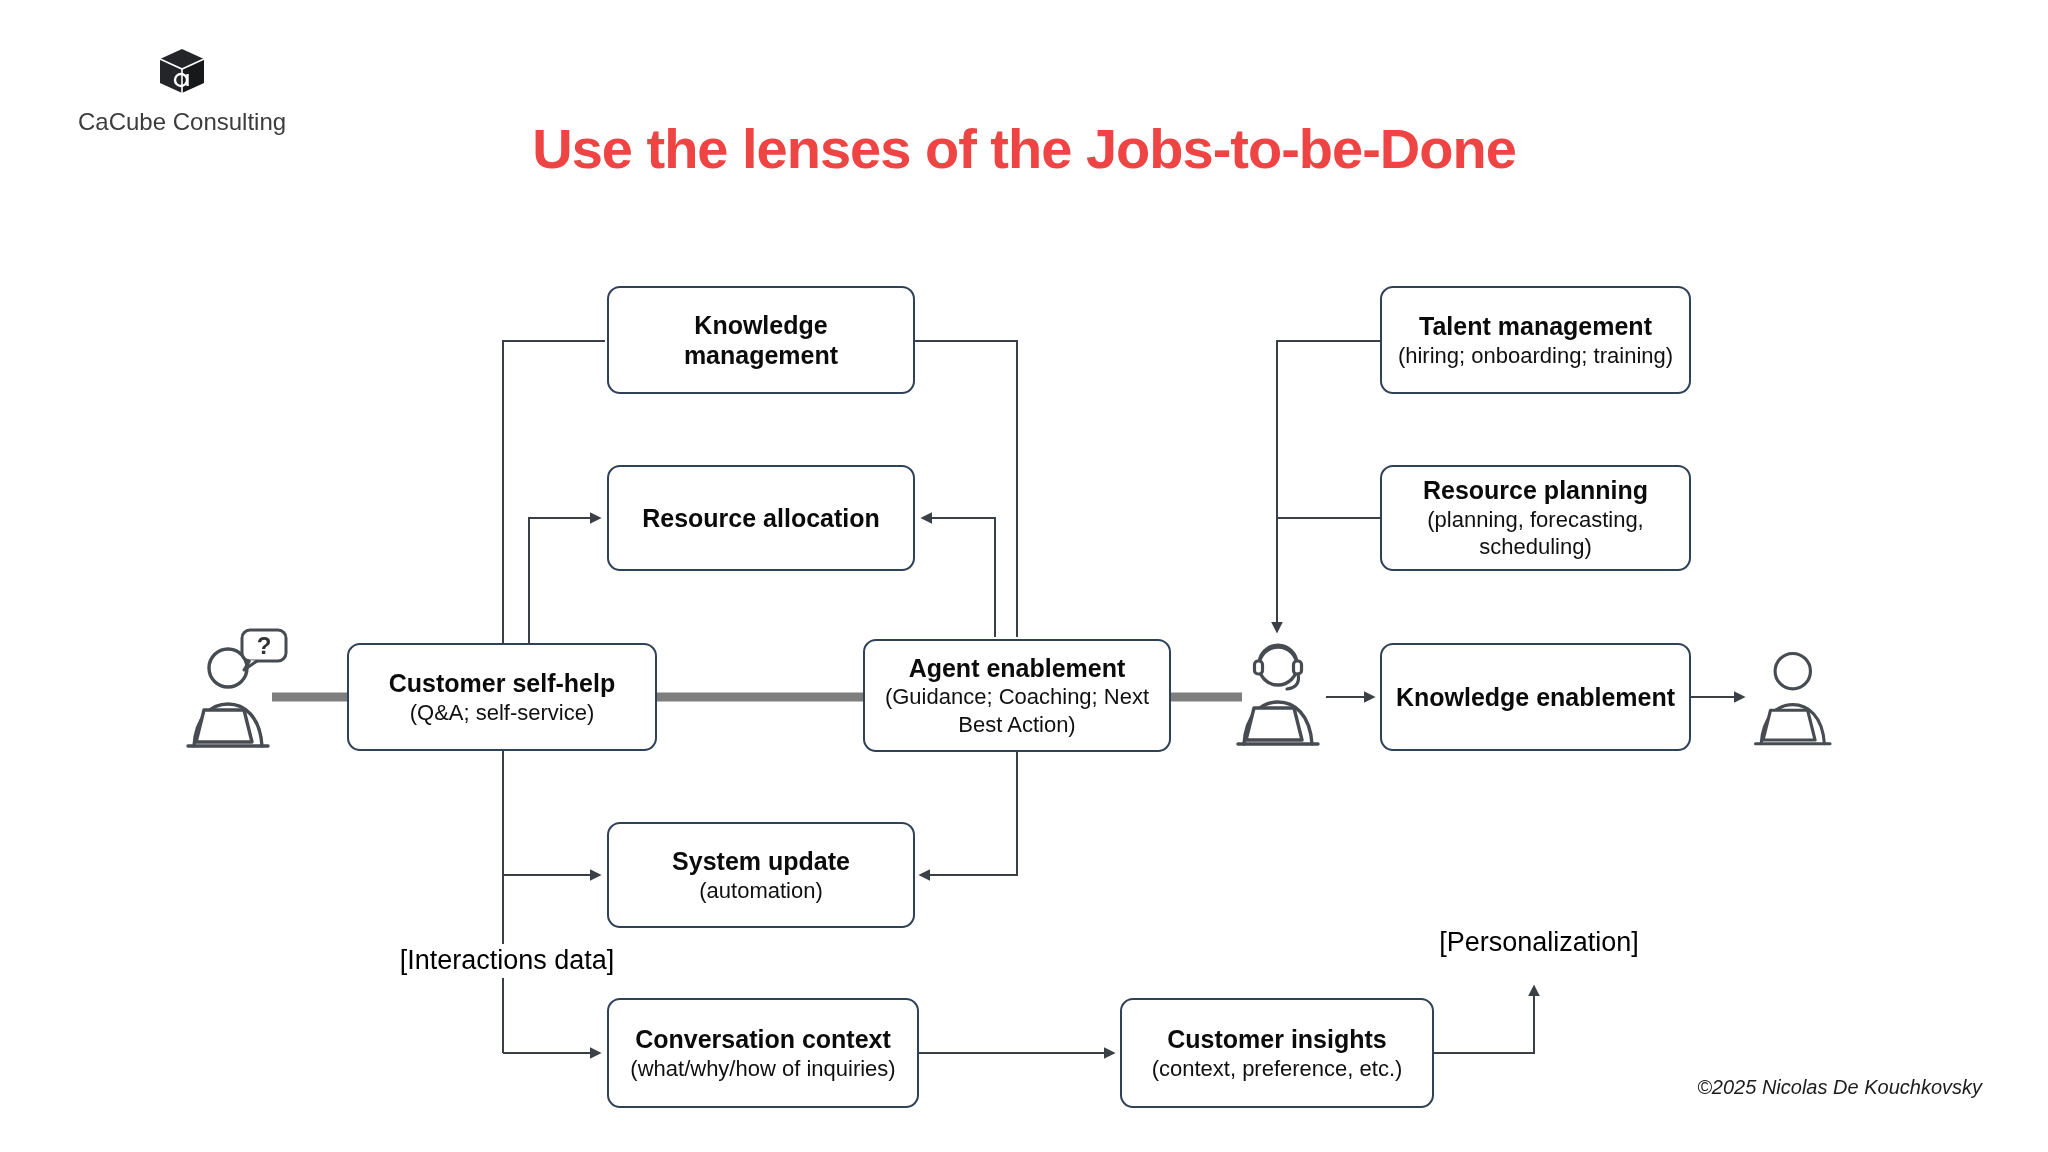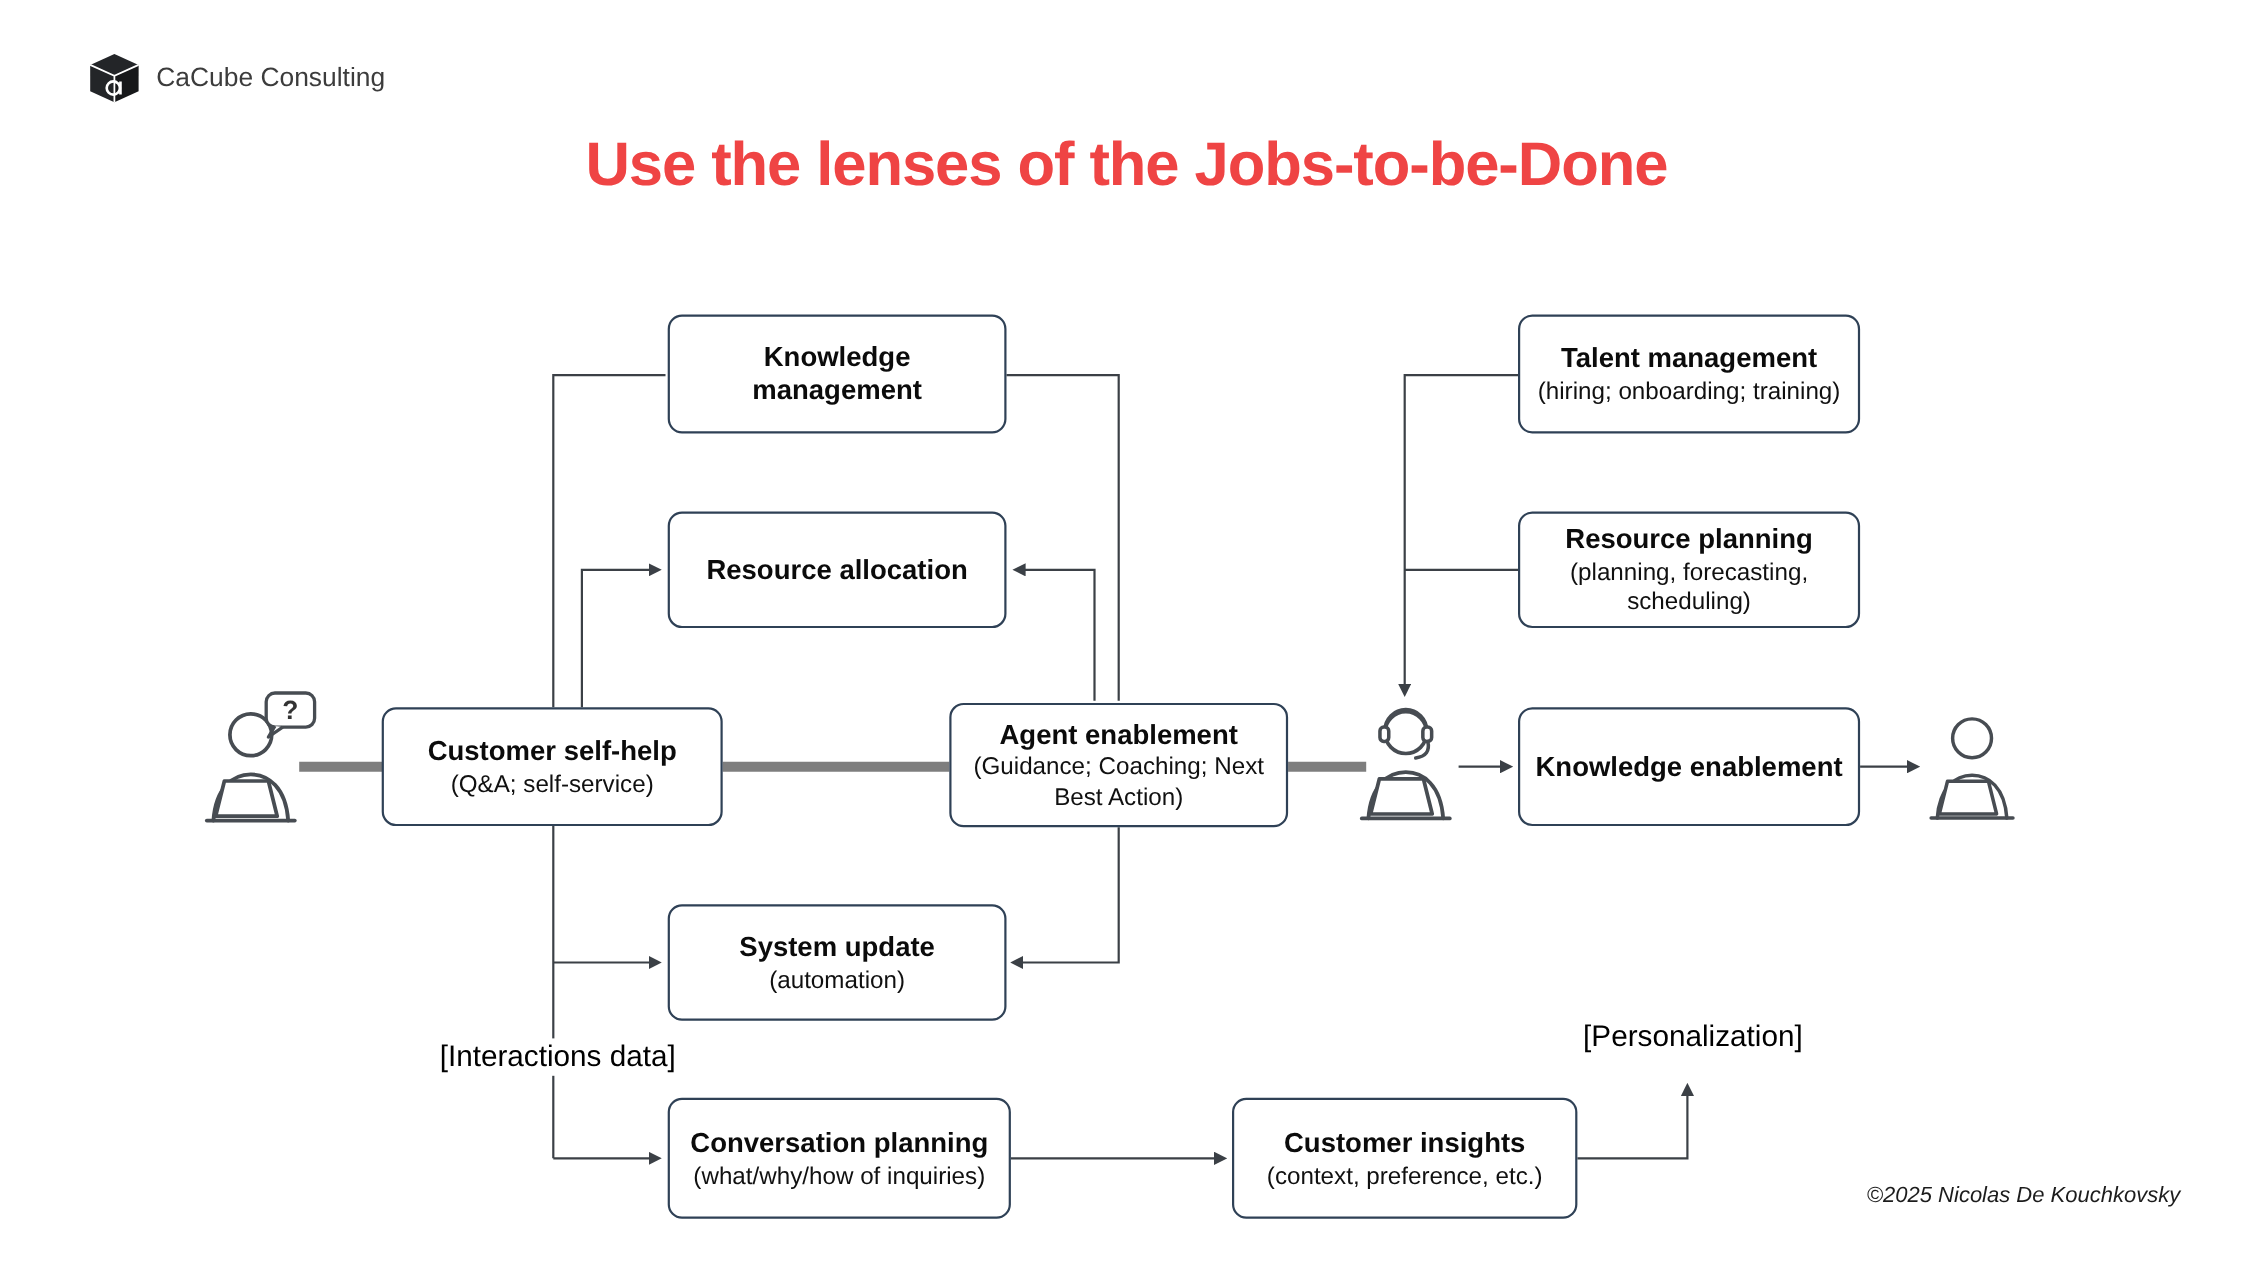--- a/index.html
+++ b/index.html
@@ -1,20 +1,20 @@
 <!DOCTYPE html>
 <html><head>
 <meta charset="utf-8">
 <style>
   html,body{margin:0;padding:0;}
   body{
     width:2048px;height:1152px;position:relative;background:#ffffff;
     font-family:"Liberation Sans", sans-serif;overflow:hidden;
   }
-  .brand{position:absolute;left:78px;top:46px;display:flex;align-items:center;gap:12px;z-index:3;}
+  .brand{position:absolute;left:78px;top:46px;display:flex;align-items:center;gap:12px;z-index:3;flex-direction:column;}
   .brand-name{font-size:24px;font-weight:500;color:#3c3c3c;}
   .page-title{
     position:absolute;top:116px;left:0;right:0;text-align:center;
     font-size:56px;font-weight:800;color:#ef4444;letter-spacing:-1px;z-index:3;
   }
   .diagram-svg{position:absolute;left:0;top:0;z-index:1;}
   .node{
     position:absolute;box-sizing:border-box;background:#fff;
     border:2.5px solid #2f4156;border-radius:13px;
     display:flex;flex-direction:column;align-items:center;justify-content:center;
@@ -140,21 +140,21 @@
 <div class="node" style="left:1380px;top:643px;width:311px;height:108px">
   <div class="node-title">Knowledge enablement</div>
 </div>
 
 <div class="node" style="left:607px;top:822px;width:308px;height:106px">
   <div class="node-title">System update</div>
   <div class="node-sub">(automation)</div>
 </div>
 
 <div class="node" style="left:607px;top:998px;width:312px;height:110px">
-  <div class="node-title">Conversation planning</div>
+  <div class="node-title">Conversation context</div>
   <div class="node-sub">(what/why/how of inquiries)</div>
 </div>
 
 <div class="node" style="left:1120px;top:998px;width:314px;height:110px">
   <div class="node-title">Customer insights</div>
   <div class="node-sub">(context, preference, etc.)</div>
 </div>
 
 <div class="floating-label" style="left:383px;top:944px;width:240px">[Interactions data]</div>
 

